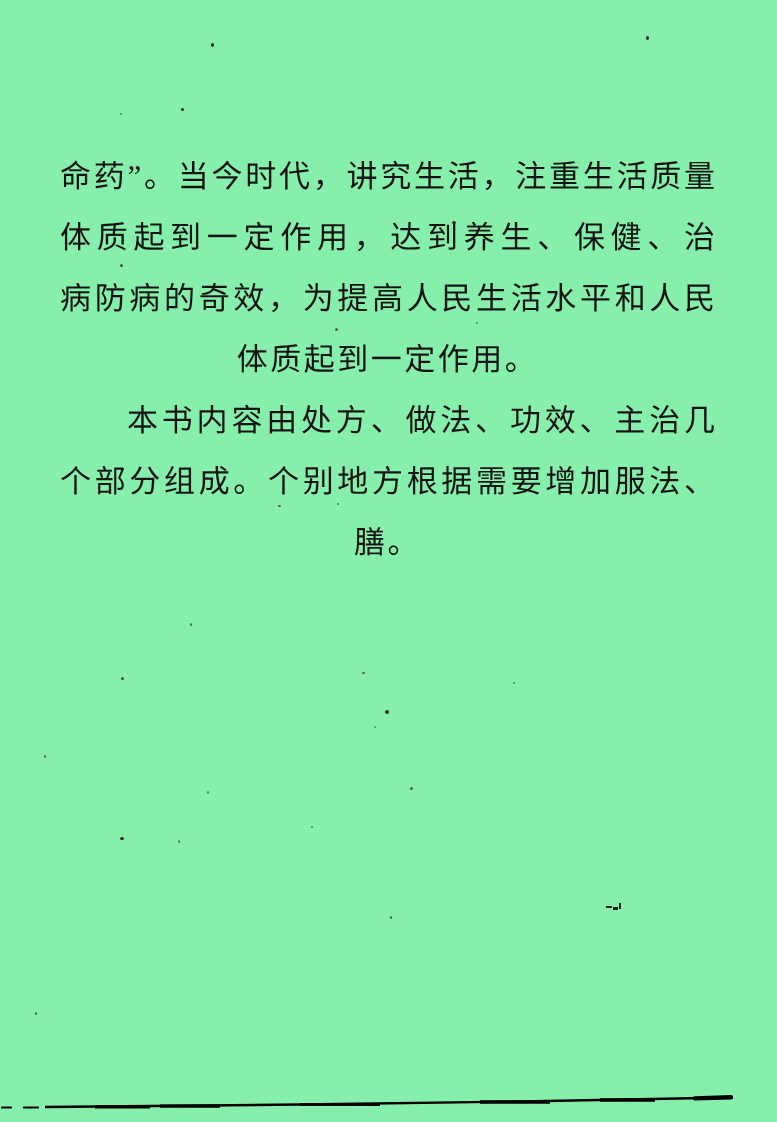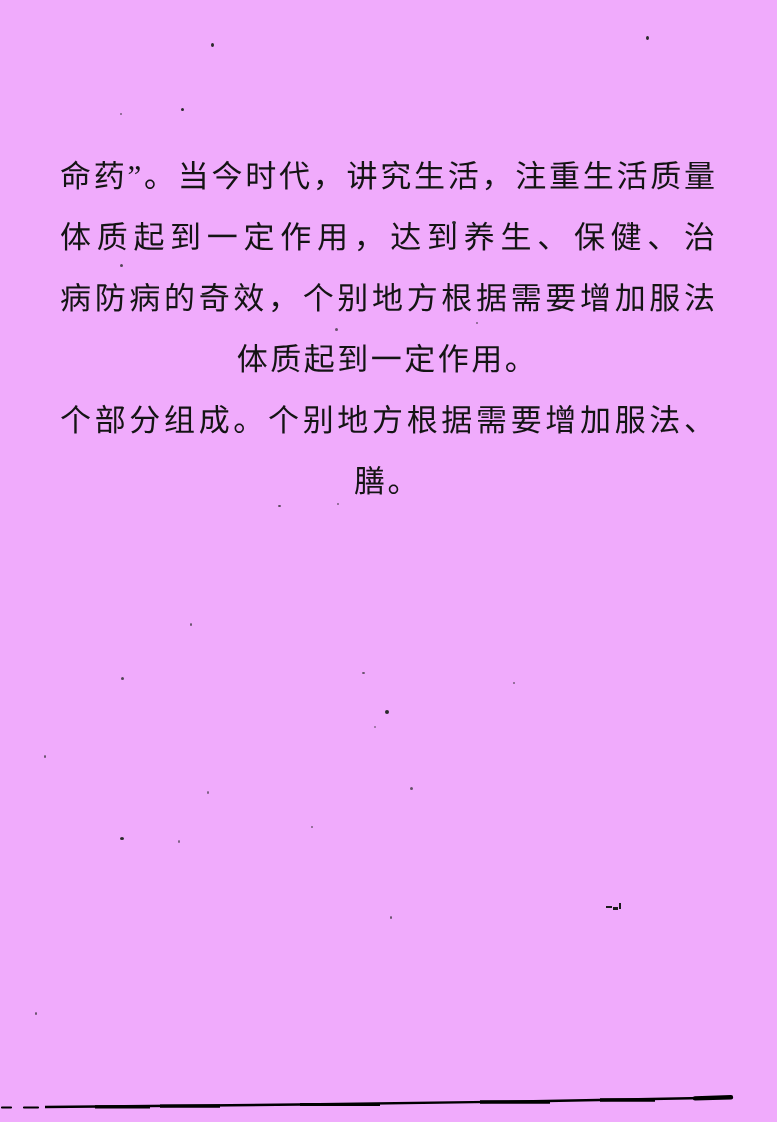--- a/index.html
+++ b/index.html
@@ -12,21 +12,21 @@
     background: #ffffff;
     overflow: hidden;
     position: relative;
     font-family: "Liberation Serif", "DejaVu Serif", serif;
   }
   .page {
     position: absolute;
     left: 0; top: 0;
     width: 777px;
     height: 1122px;
-    background: #f0abfc;
+    background: #86efac;
   }
   .text-block {
     position: absolute;
     left: 60px;
     top: 146px;
     width: 655px;
     color: #141414;
     font-size: 31px;
     font-weight: 500;
   }
@@ -69,25 +69,26 @@
 </head>
 <body>
 
 <div class="page">
 
   <div class="text-block">
 
     <div>
       <div class="line fill">命药”。当今时代，讲究生活，注重生活质量</div>
       <div class="line fill">体质起到一定作用，达到养生、保健、治</div>
-      <div class="line fill">病防病的奇效，个别地方根据需要增加服法</div>
+      <div class="line fill">病防病的奇效，为提高人民生活水平和人民</div>
       <div class="line plain">体质起到一定作用。</div>
     </div>
 
     <div>
+      <div class="line fill indent">本书内容由处方、做法、功效、主治几</div>
       <div class="line fill">个部分组成。个别地方根据需要增加服法、</div>
       <div class="line plain">膳。</div>
     </div>
 
   </div>
 
   <div>
     <div class="speck" style="left:211px; top:43px;  width:3px; height:4px;"></div>
     <div class="speck" style="left:646px; top:36px;  width:3px; height:4px;"></div>
     <div class="speck" style="left:181px; top:108px; width:3px; height:3px;"></div>

